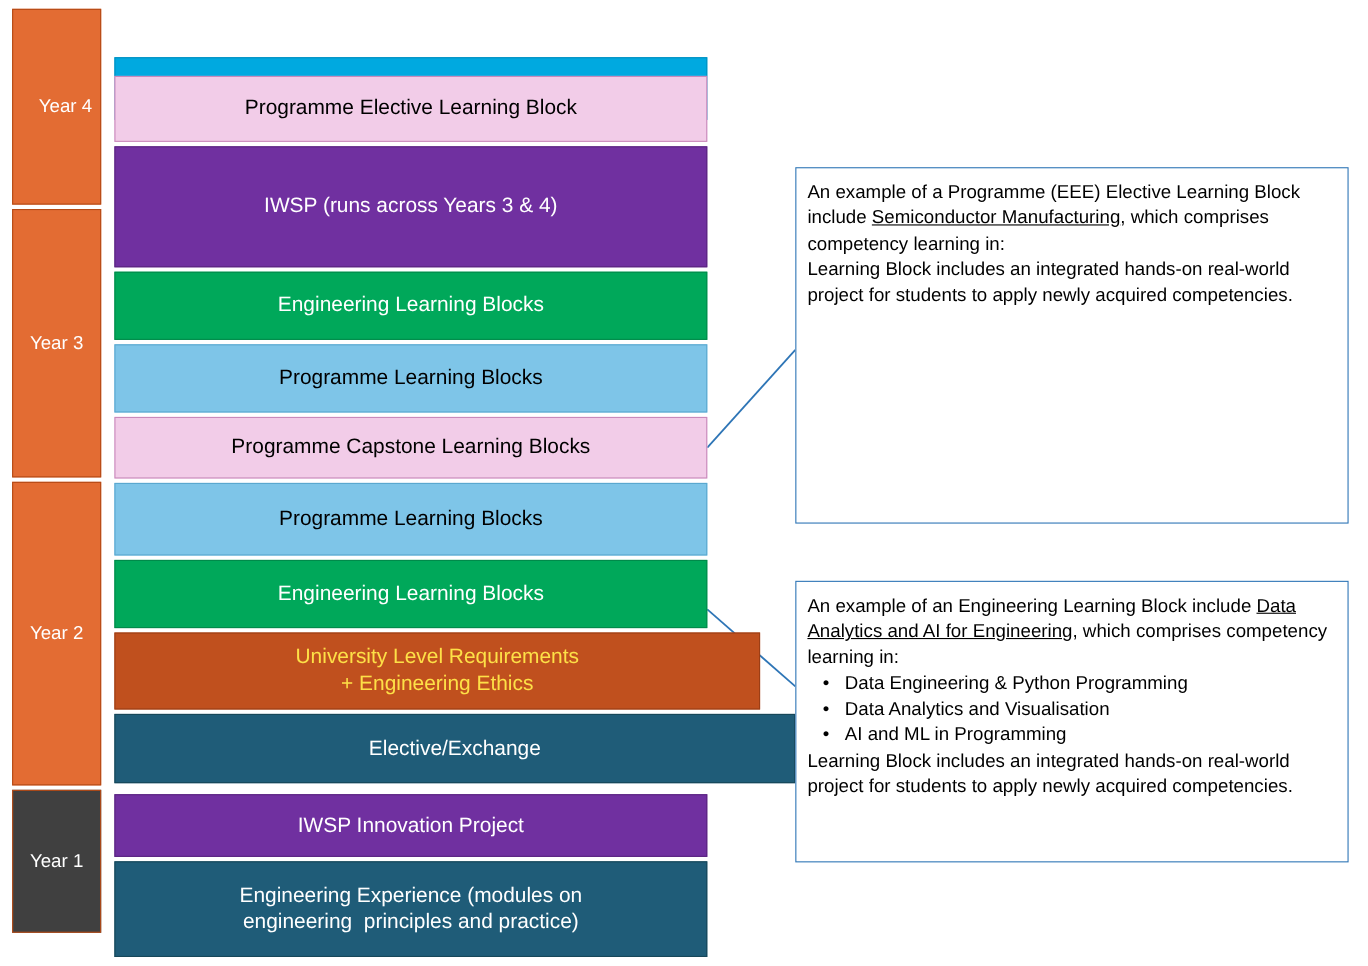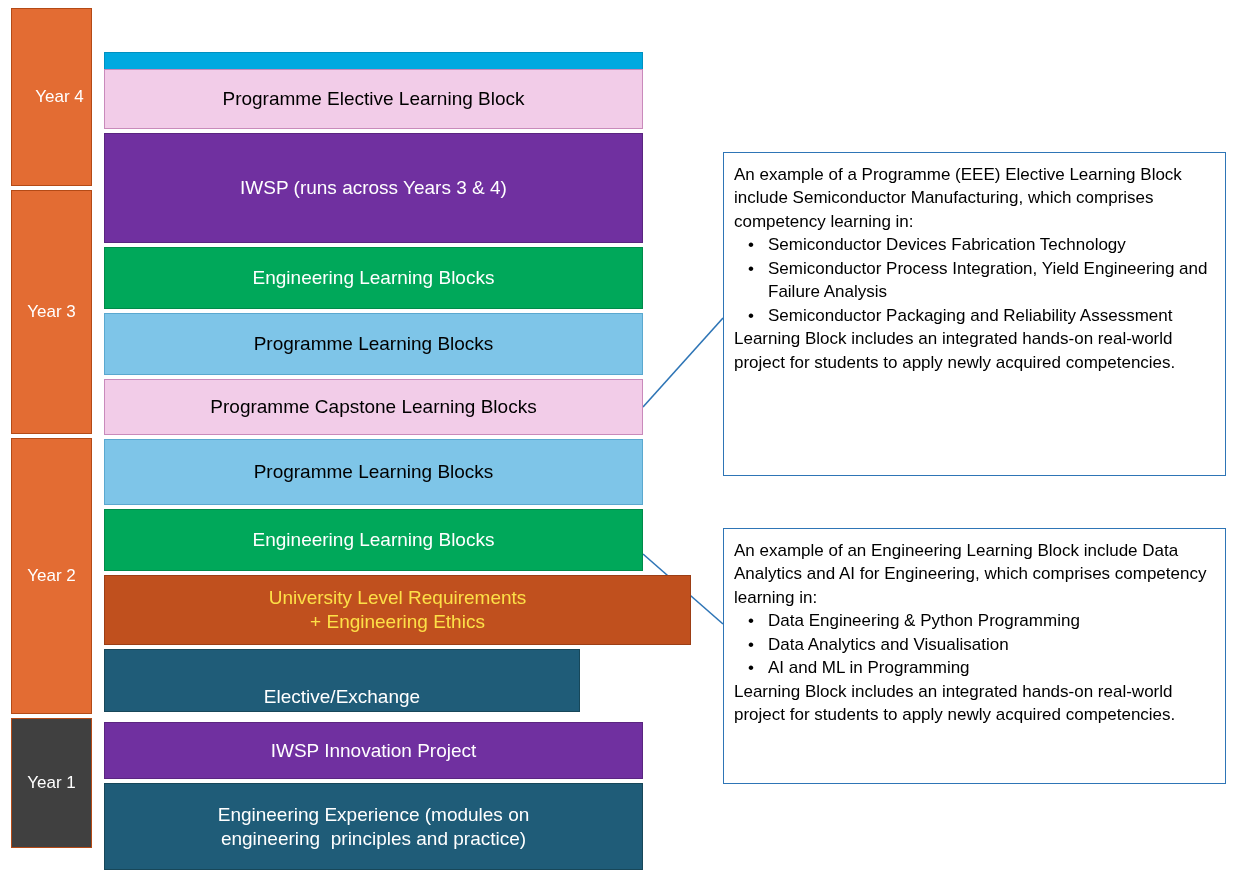--- a/index.html
+++ b/index.html
@@ -65,20 +65,21 @@
     padding-left: 34px;
     margin: 0;
   }
   .callout li::before {
     content: "\2022";
     position: absolute;
     left: 14px;
     top: 0;
   }
   .u {
+    text-decoration: underline;
   }
   svg.connectors {
     position: absolute;
     left: 0; top: 0;
     width: 1244px;
     height: 878px;
     pointer-events: none;
   }
 </style>
 </head>
@@ -124,37 +125,32 @@
     </div>
   <div class="block" id="blk6" style="left: 104px; width: 539px; top: 439px; height: 66px; background: rgb(126, 197, 232); border: 1px solid rgb(90, 168, 207); color: rgb(0, 0, 0);">
       <span>Programme Learning Blocks</span>
     </div>
   <div class="block" id="blk7" style="left: 104px; width: 539px; top: 509px; height: 62px; background: rgb(0, 168, 90); border: 1px solid rgb(0, 138, 74); color: rgb(255, 255, 255);">
       <span>Engineering Learning Blocks</span>
     </div>
   <div class="block" id="blk8" style="left: 104px; width: 587px; top: 575px; height: 70px; background: rgb(192, 80, 30); border: 1px solid rgb(156, 62, 21); color: #fde047;">
       <span>University&nbsp;Level&nbsp;Requirements<br>+&nbsp;Engineering&nbsp;Ethics</span>
     </div>
-  <div class="block" id="blk9" style="left: 104px; width: 476px; top: 649px; height: 63px; background: rgb(31, 92, 120); border: 1px solid rgb(23, 71, 89); color: rgb(255, 255, 255); align-items: flex-end;">
+  <div class="block" id="blk9" style="left: 104px; width: 619px; top: 649px; height: 63px; background: rgb(31, 92, 120); border: 1px solid rgb(23, 71, 89); color: rgb(255, 255, 255);">
       <span>Elective/Exchange</span>
     </div>
   <div class="block" id="blk10" style="left: 104px; width: 539px; top: 722px; height: 57px; background: rgb(112, 48, 160); border: 1px solid rgb(90, 37, 128); color: rgb(255, 255, 255);">
       <span>IWSP Innovation Project</span>
     </div>
   <div class="block" id="blk11" style="left: 104px; width: 539px; top: 783px; height: 87px; background: rgb(31, 92, 120); border: 1px solid rgb(23, 71, 89); color: rgb(255, 255, 255);">
       <span>Engineering&nbsp;Experience&nbsp;(modules&nbsp;on<br>engineering&nbsp;&nbsp;principles&nbsp;and&nbsp;practice)</span>
     </div>
 
   <div class="callout" id="call0" style="left: 723px; top: 152px; width: 503px; height: 324px;">
     <p><span class="intro-before">An example of a Programme (EEE) Elective Learning Block include </span><span class="u">Semiconductor Manufacturing</span><span class="intro-after">, which comprises competency learning in:</span></p>
-    <ul>
-        <li>Semiconductor Devices Fabrication Technology</li>
-        <li>Semiconductor Process Integration, Yield Engineering and Failure Analysis</li>
-        <li>Semiconductor Packaging and Reliability Assessment</li>
-      </ul>
     <p>Learning Block includes an integrated hands-on real-world project for students to apply newly acquired competencies.</p>
   </div>
 
   <div class="callout" id="call1" style="left: 723px; top: 528px; width: 503px; height: 256px;">
     <p><span class="intro-before">An example of an Engineering Learning Block include </span><span class="u">Data Analytics and AI for Engineering</span><span class="intro-after">, which comprises competency learning in:</span></p>
     <ul>
         <li>Data Engineering &amp; Python Programming</li>
         <li>Data Analytics and Visualisation</li>
         <li>AI and ML in Programming</li>
       </ul>

